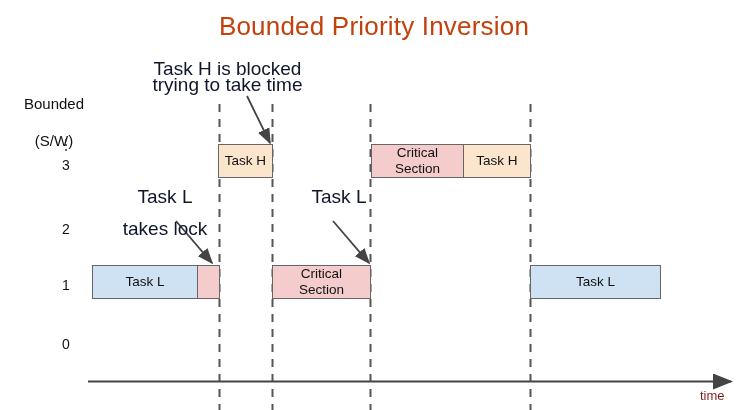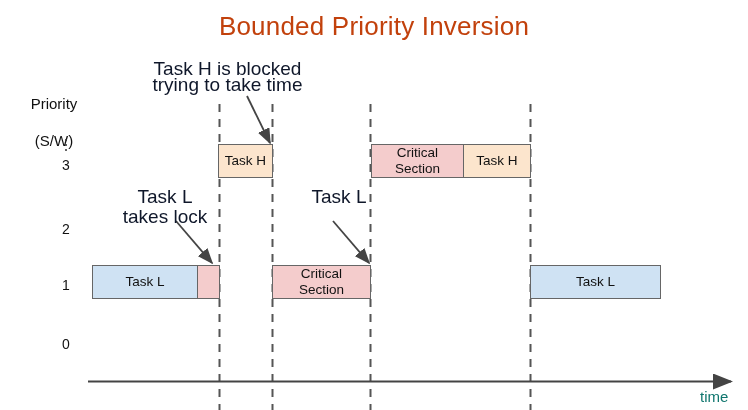--- a/index.html
+++ b/index.html
@@ -82,22 +82,22 @@
     align-items: center;
     justify-content: center;
     font-size: 13.5px;
     line-height: 16px;
     text-align: center;
     color: #111111;
     white-space: pre-line;
   }
   .time-label {
     position: absolute;
-    font-size: 15px;
-    color: #0f766e;
+    font-size: 13px;
+    color: #7f1d1d;
   }
 </style>
 </head>
 <body>
 
 <div id="canvas">
 
   <div class="title">Bounded Priority Inversion</div>
 
   <svg width="748" height="410" style="position:absolute;left:0;top:0;">
@@ -119,39 +119,39 @@
 
     <line x1="88" y1="381.5" x2="731" y2="381.5" stroke="#444444" stroke-width="2" marker-end="url(#axisarrow)"></line>
 
     <line x1="247" y1="96" x2="270" y2="143" stroke="#444444" stroke-width="1.8" marker-end="url(#arrowhead)"></line>
 
     <line x1="176" y1="221" x2="212" y2="263" stroke="#444444" stroke-width="1.8" marker-end="url(#arrowhead)"></line>
 
     <line x1="333" y1="221" x2="369" y2="263" stroke="#444444" stroke-width="1.8" marker-end="url(#arrowhead)"></line>
   </svg>
 
-  <div class="axis-title" style="left:14px; top:95px; width:80px;">Priority</div>
+  <div class="axis-title" style="left:14px; top:95px; width:80px;">Bounded</div>
   <div class="axis-title" style="left:14px; top:132px; width:80px;">(S/W)</div>
 
   <div class="ydots" style="left:54px; top:136px;">
     <span></span>
       <span></span>
       <span></span>
   </div>
 
   <div class="ytick" style="left:54px; top:157px;">3</div>
   <div class="ytick" style="left:54px; top:221px;">2</div>
   <div class="ytick" style="left:54px; top:277px;">1</div>
   <div class="ytick" style="left:54px; top:336px;">0</div>
 
   <div class="annot" style="left:120px; top:61px; width:215px;">Task H is blocked</div>
   <div class="annot" style="left:120px; top:77px; width:215px;">trying to take time</div>
 
   <div class="annot" style="left:110px; top:189px; width:110px;">Task L</div>
-  <div class="annot" style="left:110px; top:209px; width:110px;">takes lock</div>
+  <div class="annot" style="left:110px; top:221px; width:110px;">takes lock</div>
 
   <div class="annot" style="left:276px; top:189px; width:126px;">Task L</div>
 
   <div class="bar" style="left:218px; top:144px; width:55px; height:34px; background:#fce5cd;">Task H</div>
 
   <div class="bar" style="left:371px; top:144px; width:93px; height:34px; background:#f4cccc;">Critical
 Section</div>
 
   <div class="bar" style="left:463px; top:144px; width:68px; height:34px; background:#fce5cd;">Task H</div>
 

